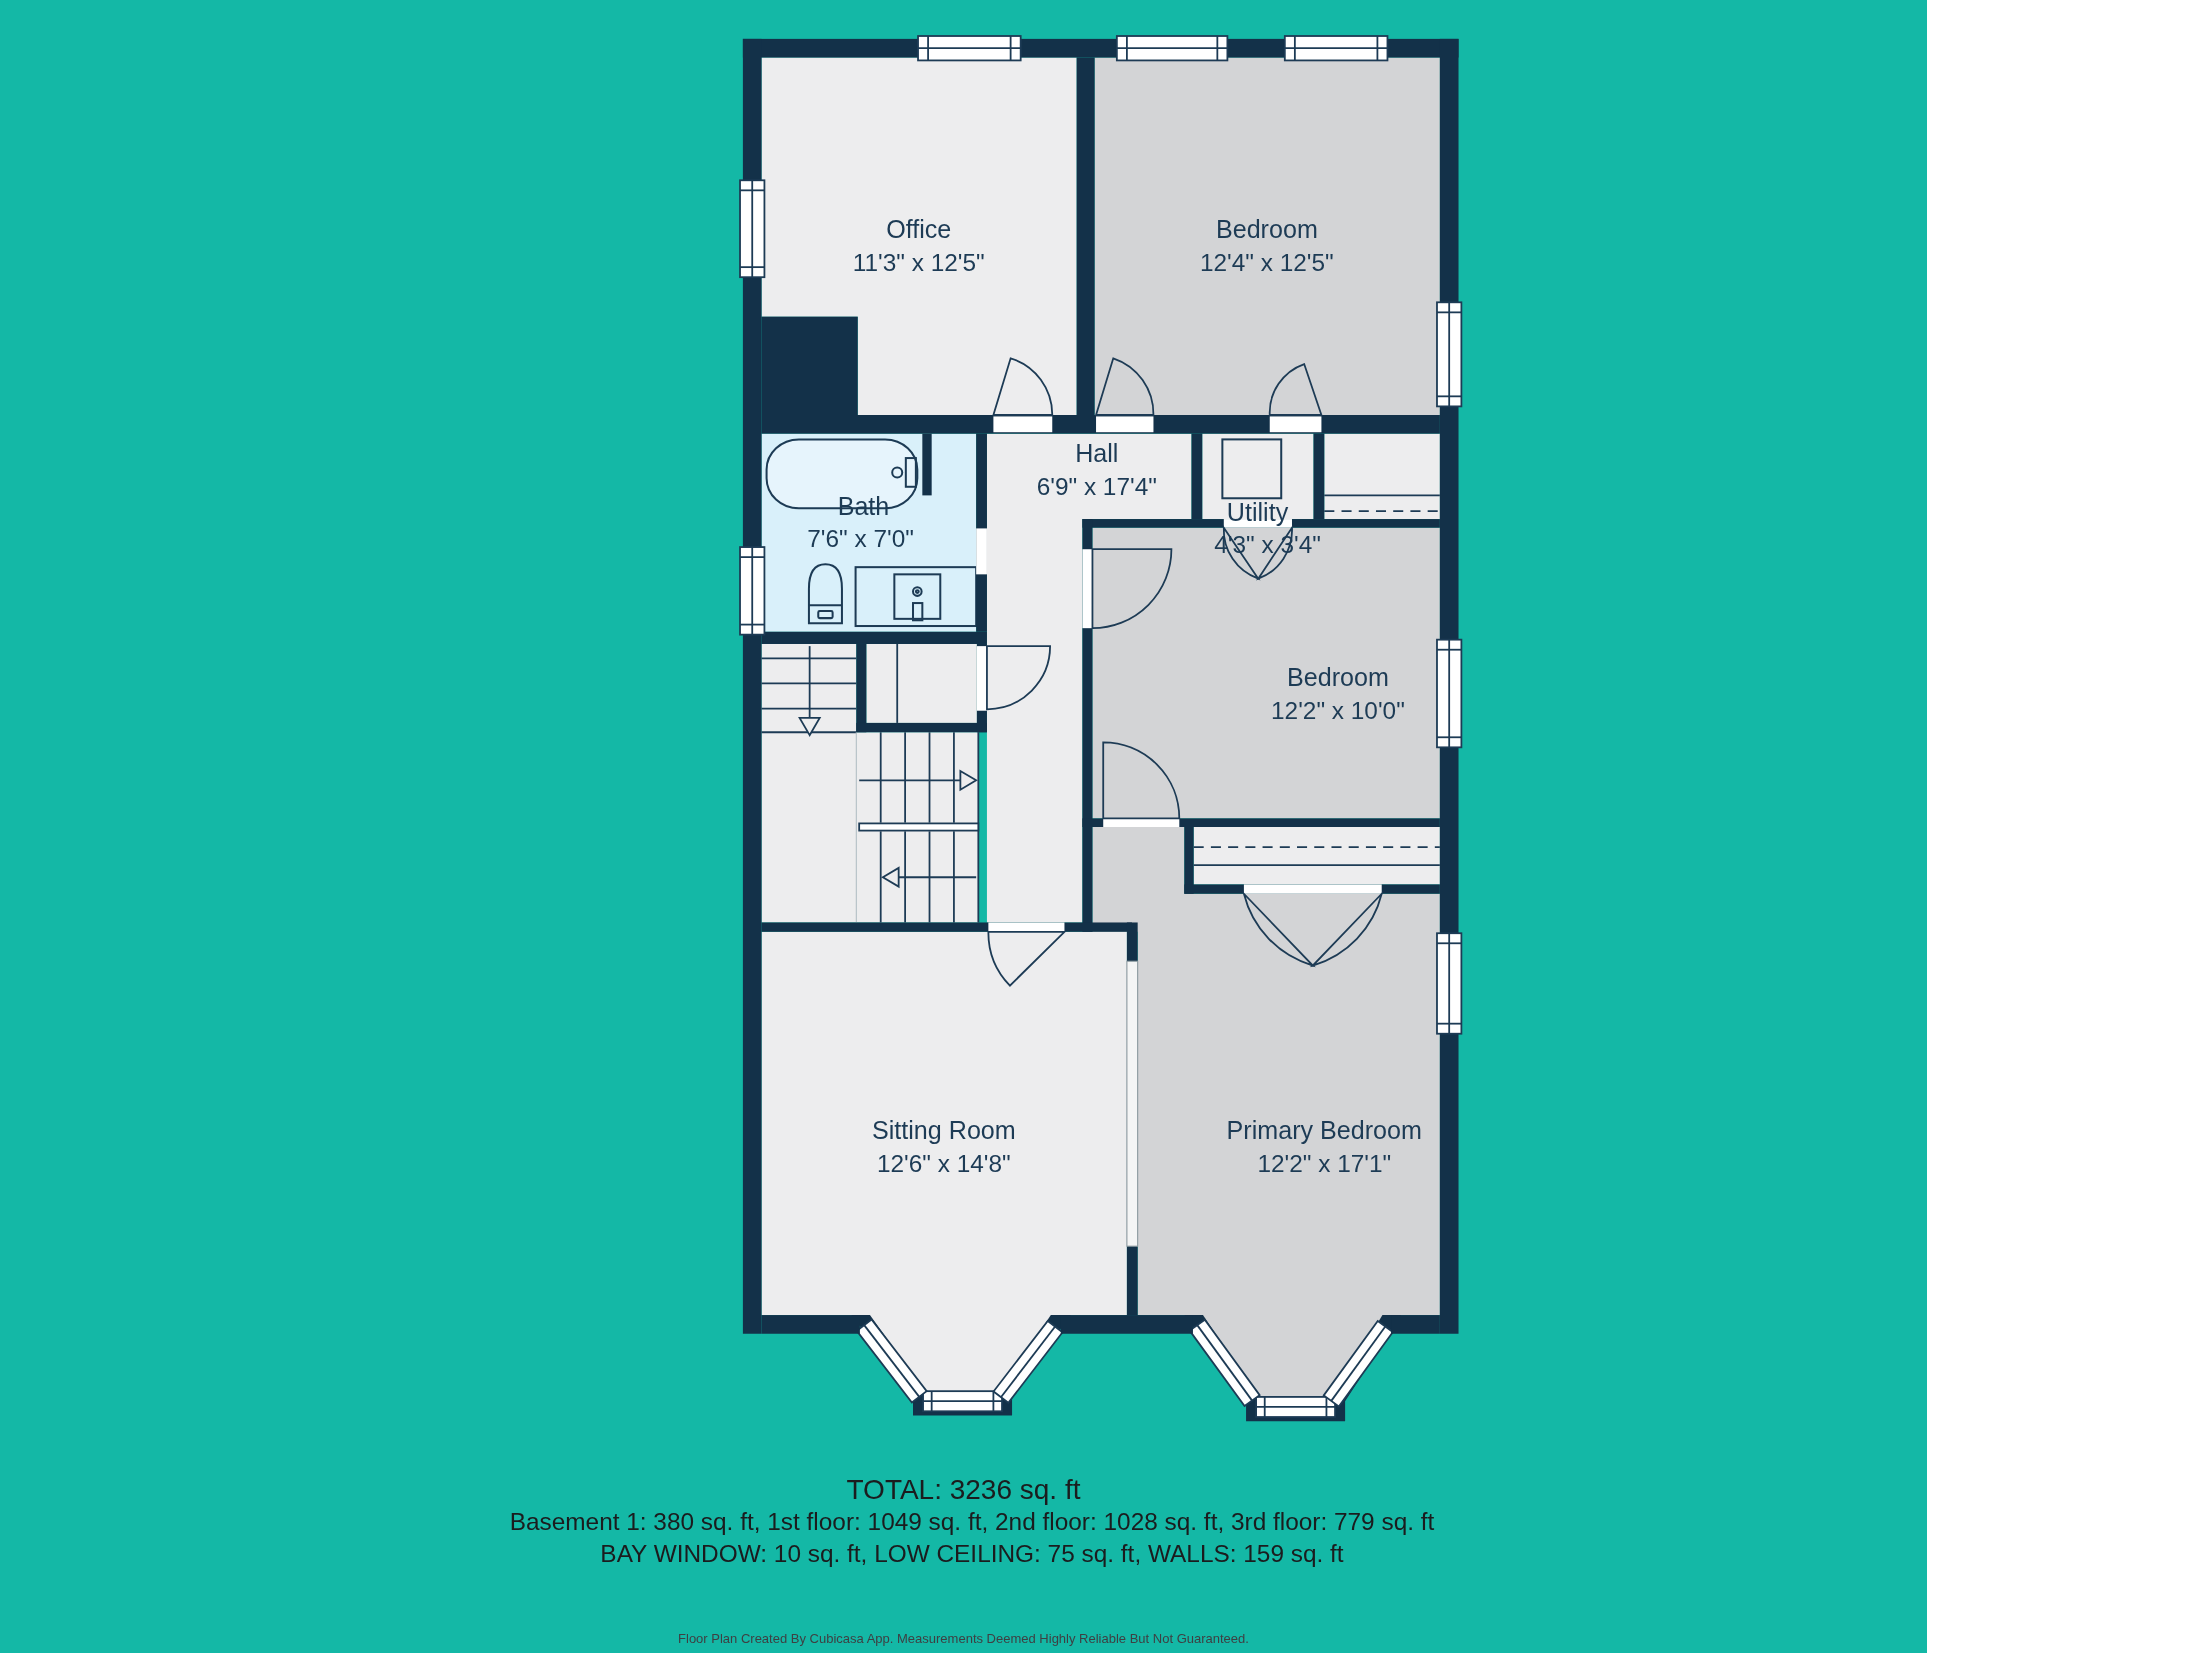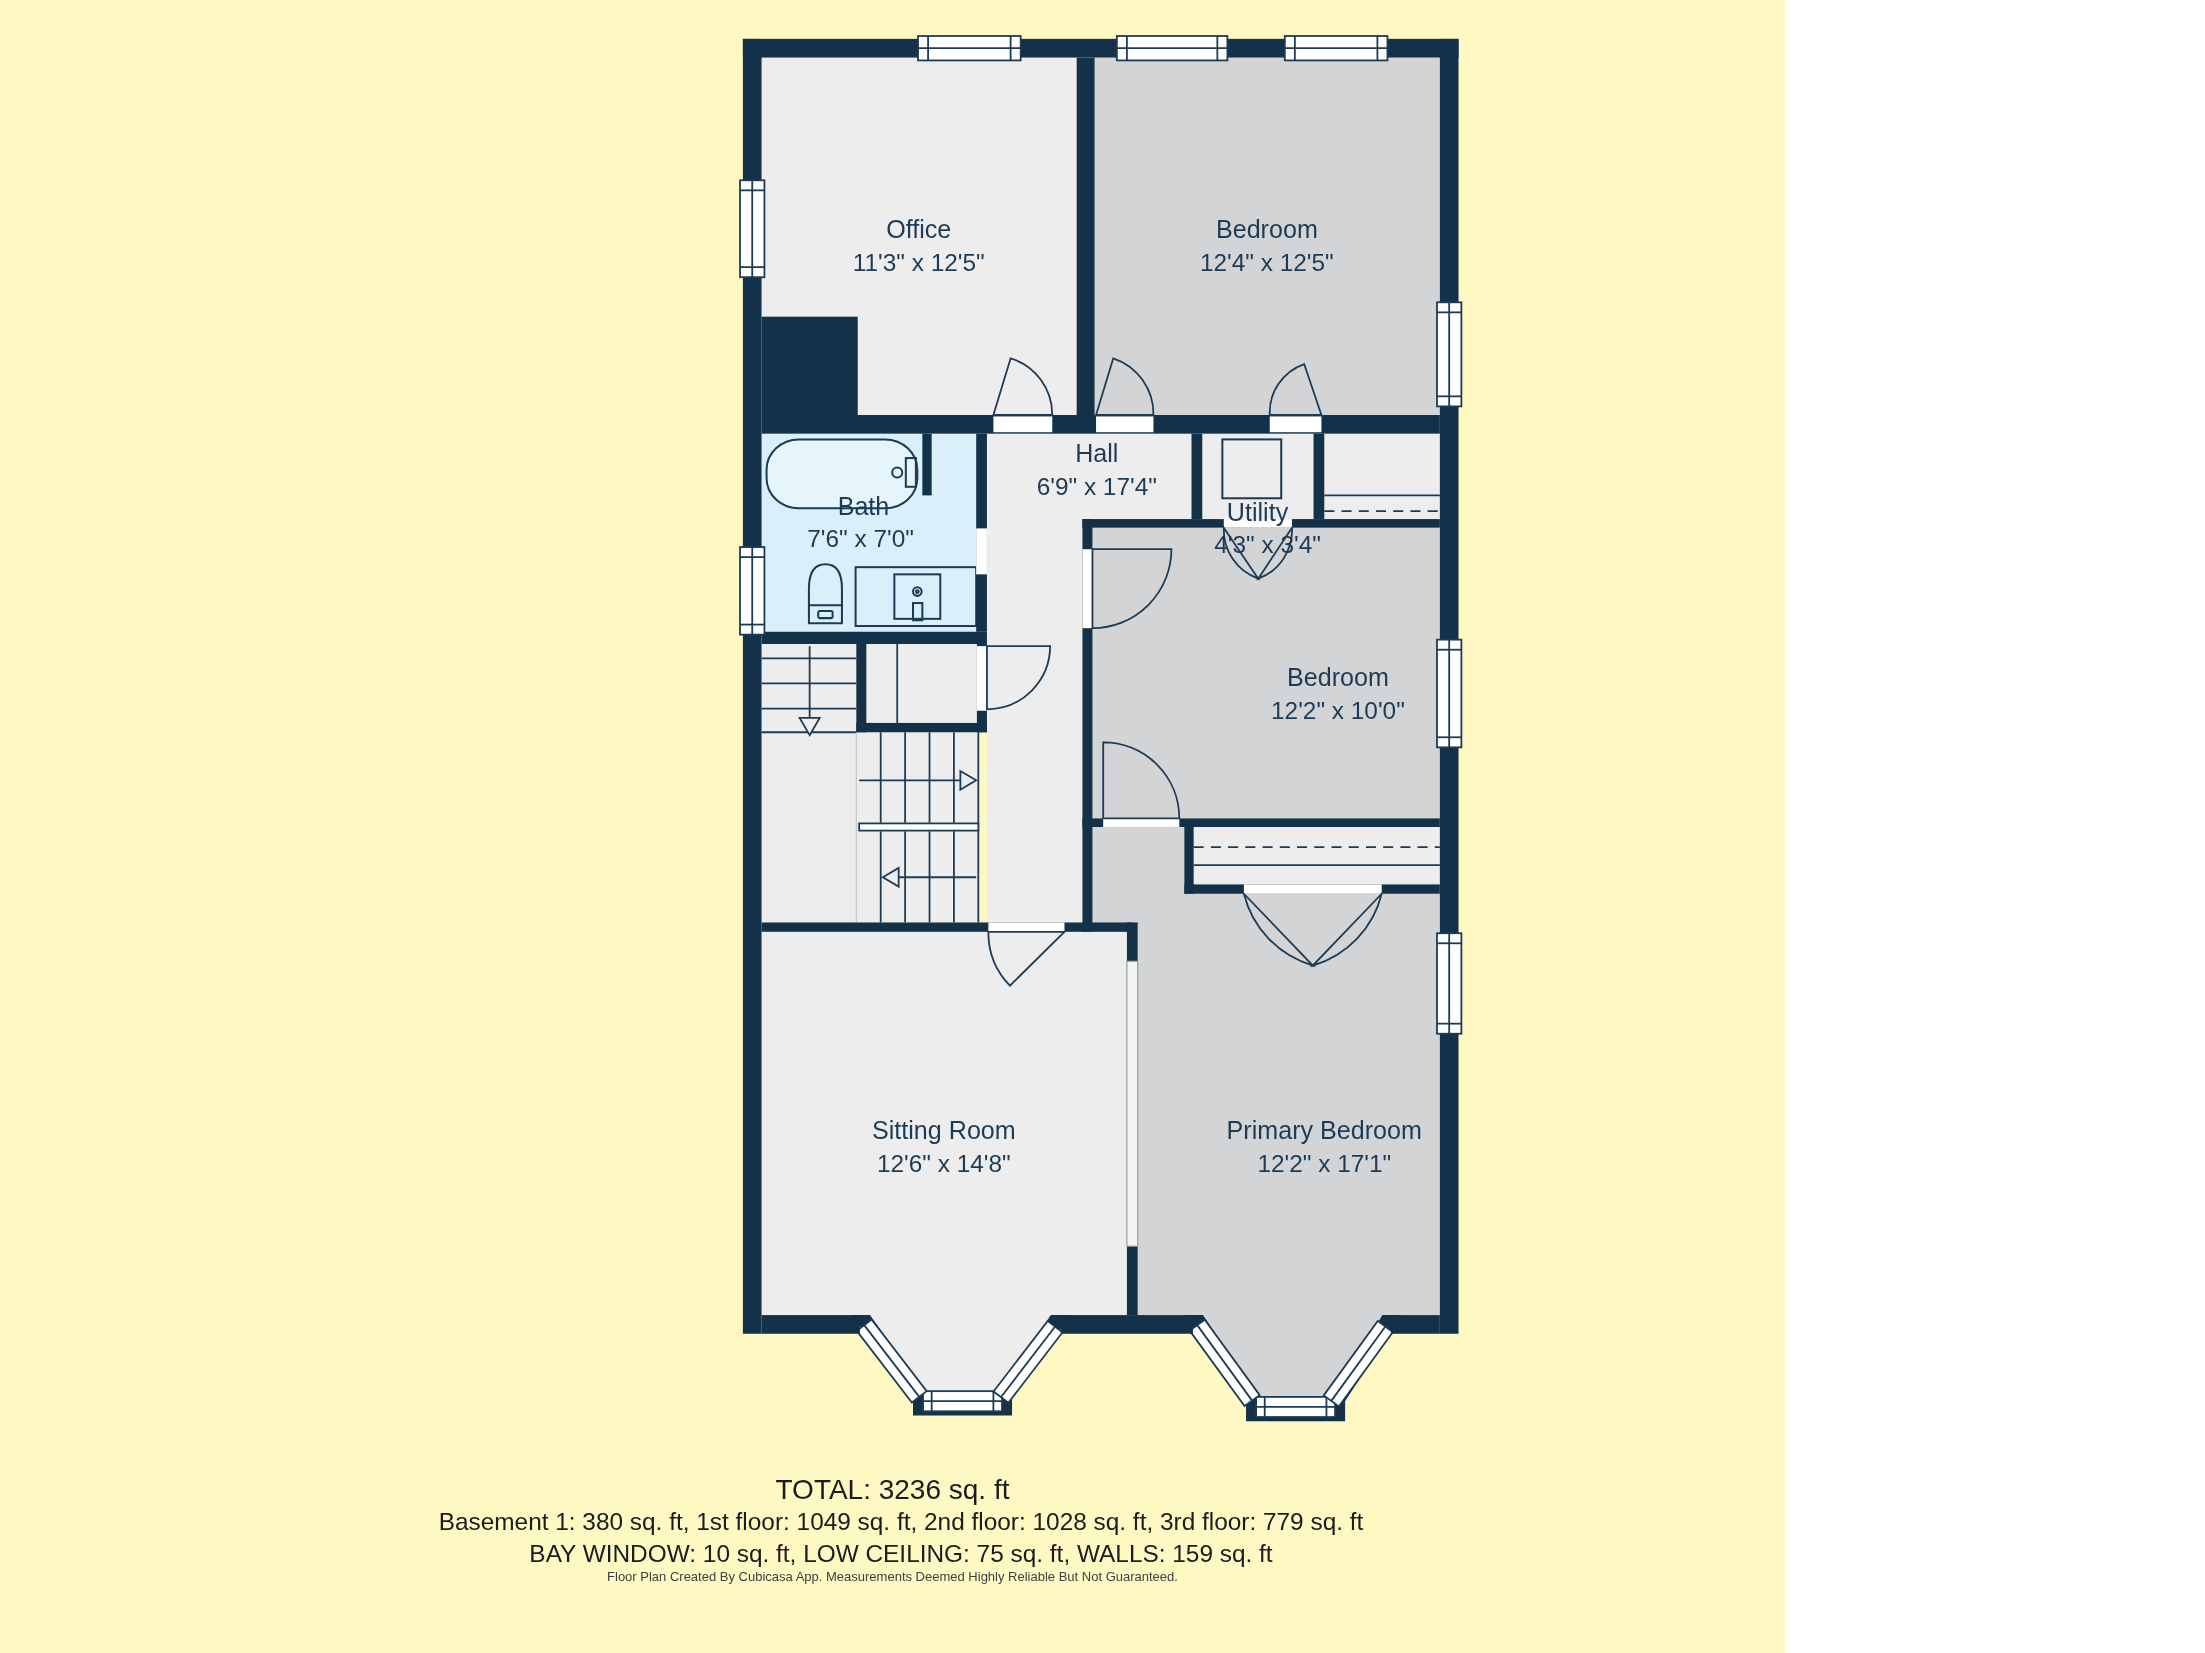--- a/index.html
+++ b/index.html
@@ -1,19 +1,19 @@
 <!DOCTYPE html>
 <html style="--wall: #133149; --floor_light: #ededee; --floor_gray: #d3d4d6; --floor_bath: #d9f0fa; --label: #1d3b55; --line: #1d3b55;font-size:11.5px"><head>
 <meta charset="utf-8">
 <style>
   html,body{margin:0;padding:0;background:#ffffff;}
   .page{
     position:relative;
-    width:1785px;height:1654px;
-    background:#fef9c3;
+    width:1927px;height:1654px;
+    background:#14b8a6;
     font-family:"Liberation Sans", sans-serif;
     overflow:hidden;
   }
   .plan-svg{position:absolute;left:0;top:0;}
   
   .wall{fill:var(--wall);}
   .floor-light{fill:var(--floor_light);}
   .floor-gray{fill:var(--floor_gray);}
   .floor-bath{fill:var(--floor_bath);}
   .sill{fill:#ffffff;}
@@ -30,21 +30,21 @@
   .lbl{fill:var(--label);font-family:"Liberation Sans",sans-serif;font-size:35px;text-anchor:middle;}
   .dims{fill:var(--label);font-family:"Liberation Sans",sans-serif;font-size:34px;text-anchor:middle;}
   
   .summary{
     position:absolute;left:0;width:100%;top:1473px;
     text-align:center;color:#1b1c1e;
   }
   .summary-total{font-size:28px;font-weight:normal;line-height:33px;}
   .summary-line{font-size:24.4px;line-height:32px;margin-left:17px;}
   .footer-note{
-    position:absolute;left:0;width:100%;top:1569px;
+    position:absolute;left:0;width:100%;top:1631px;
     text-align:center;font-size:13px;color:#3e4043;
   }
 </style>
 </head>
 <body>
 
 <div class="page">
 
 <svg class="plan-svg" width="2205" height="1654" viewBox="0 0 3072 2304">
 

